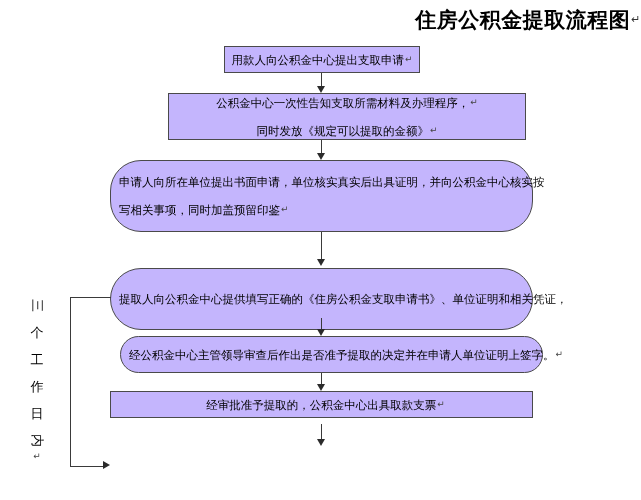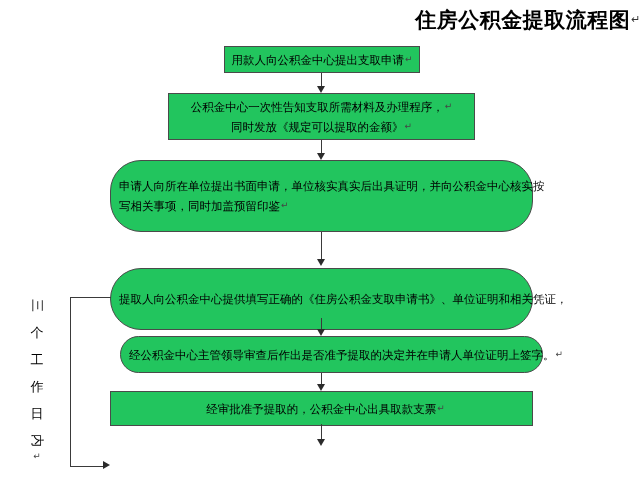--- a/index.html
+++ b/index.html
@@ -41,27 +41,27 @@
     font-weight: normal;
     vertical-align: 4px;
     margin-left: 1px;
     color: #333;
   }
 
   
   .node {
     position: absolute;
     box-sizing: border-box;
-    background: #22c55e;
+    background: #c4b5fd;
     border: 1px solid #4a4a4a;
     display: flex;
     flex-direction: column;
     justify-content: center;
     font-size: 11.5px;
-    line-height: 19px;
+    line-height: 27px;
   }
   .node .ln {
     display: block;
     white-space: nowrap;
   }
   .node.center .ln { text-align: center; }
   .node.just { padding-left: 8px; padding-right: 6px; border-radius: 31px; }
   .node.just .ln { text-align: left; }
   .node.center { padding-left: 6px; padding-right: 6px; }
 
@@ -134,21 +134,21 @@
     <span>住房公积金提取流程图</span><span class="pilcrow">↵</span>
   </div>
 
   <div class="node center" style="left:224px; top:46px; width:196px; height:27px;">
     <span class="ln"><span>用款人向公积金中心提出支取申请</span><span class="ret">↵</span></span>
   </div>
 
   <div class="vline" style="left:321px; top:73px; height:14px;"></div>
   <div class="arrow-down" style="left:317px; top:86px;"></div>
 
-  <div class="node center" style="left:168px; top:93px; width:307px; height:47px;">
+  <div class="node center" style="left:168px; top:93px; width:358px; height:47px;">
     <span class="ln"><span>公积金中心一次性告知支取所需材料及办理程序，</span><span class="ret">↵</span></span>
     <span class="ln"><span>同时发放《规定可以提取的金额》</span><span class="ret">↵</span></span>
   </div>
 
   <div class="vline" style="left:321px; top:140px; height:14px;"></div>
   <div class="arrow-down" style="left:317px; top:153px;"></div>
 
   <div class="node just" style="left:110px; top:160px; width:423px; height:72px;">
     <span class="ln"><span>申请人向所在单位提出书面申请，单位核实真实后出具证明，并向公积金中心核实按</span><span class="ret"></span></span>
     <span class="ln"><span>写相关事项，同时加盖预留印鉴</span><span class="ret">↵</span></span>
@@ -164,21 +164,21 @@
   <div class="vline" style="left:321px; top:318px; height:12px;"></div>
   <div class="arrow-down" style="left:317px; top:329px;"></div>
 
   <div class="node just" style="left:120px; top:336px; width:423px; height:37px;">
     <span class="ln"><span>经公积金中心主管领导审查后作出是否准予提取的决定并在申请人单位证明上签字。</span><span class="ret">↵</span></span>
   </div>
 
   <div class="vline" style="left:321px; top:373px; height:12px;"></div>
   <div class="arrow-down" style="left:317px; top:384px;"></div>
 
-  <div class="node center" style="left:110px; top:391px; width:423px; height:35px;padding-left:14px;">
+  <div class="node center" style="left:110px; top:391px; width:423px; height:27px;padding-left:14px;">
     <span class="ln"><span>经审批准予提取的，公积金中心出具取款支票</span><span class="ret">↵</span></span>
   </div>
 
   <div class="vline" style="left:321px; top:424px; height:16px;"></div>
   <div class="arrow-down" style="left:317px; top:439px;"></div>
 
 
   <div class="hline" style="left:70px; top:297px; width:41px;"></div>
   <div class="vline" style="left:70px; top:297px; height:169px;"></div>
   <div class="hline" style="left:70px; top:466px; width:34px;"></div>

